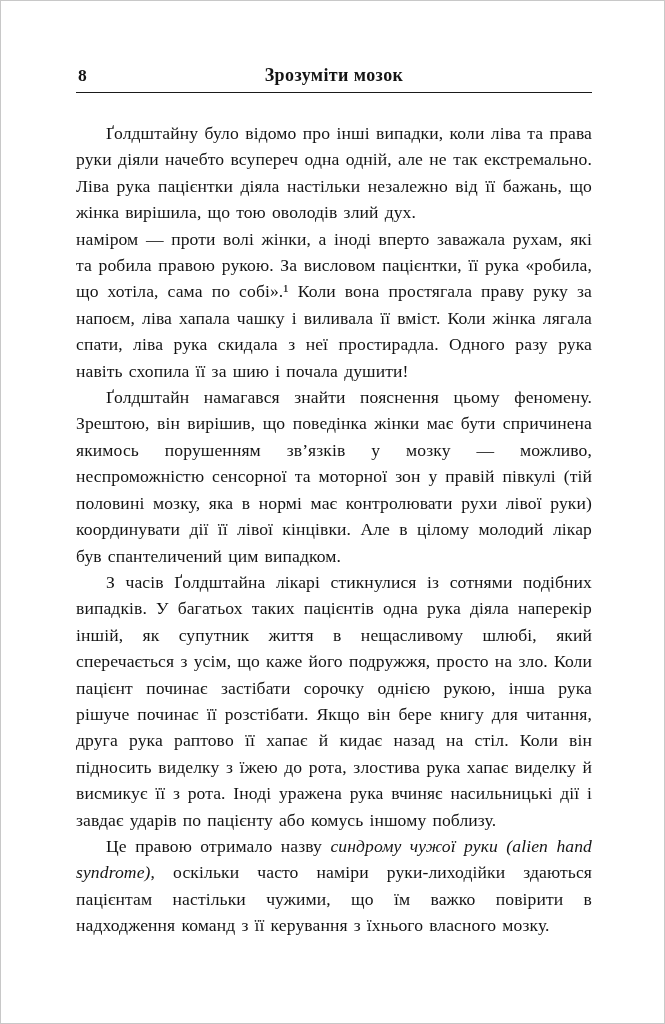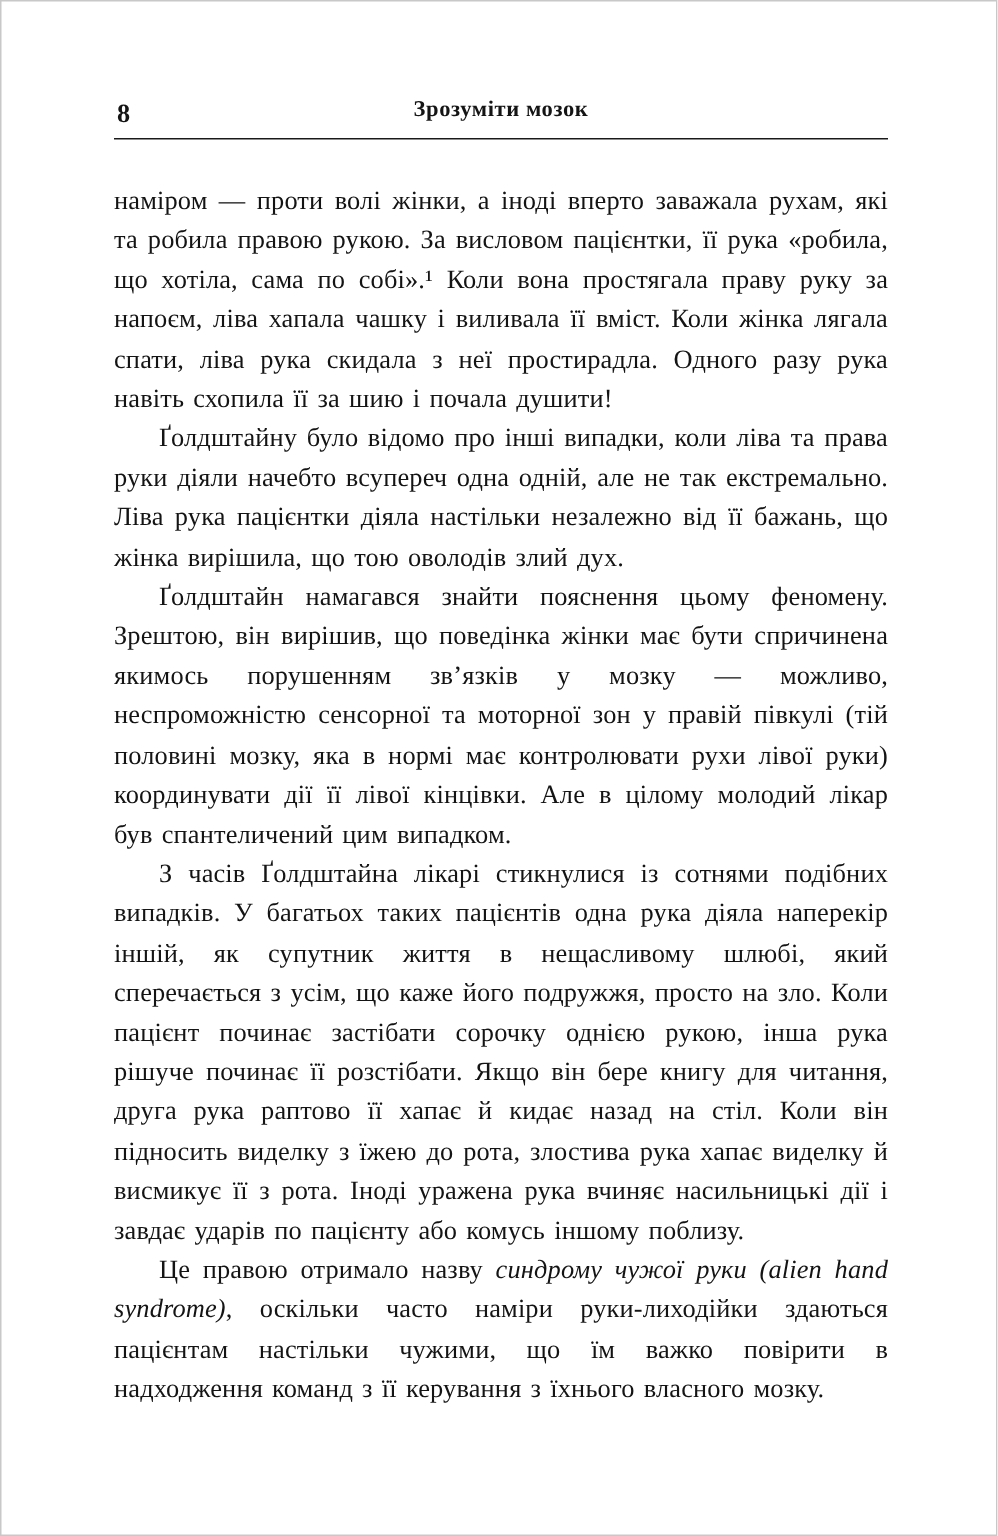--- a/index.html
+++ b/index.html
@@ -27,21 +27,21 @@
     position: absolute;
     left: 2px;
     top: 0;
     font-weight: bold;
     font-size: 17.5px;
   }
   .running-title {
     display: block;
     text-align: center;
     font-weight: bold;
-    font-size: 15px;
+    font-size: 18px;
     letter-spacing: 0.4px;
   }
   .rule {
     border: none;
     border-top: 1.6px solid #1a1a1a;
     margin-top: 3px;
   }
   .body-text {
     margin-top: 27px;
   }
@@ -62,19 +62,19 @@
 </head>
 <body>
 
 <div class="page">
   <header class="header">
     <span class="page-number">8</span>
     <span class="running-title">Зрозуміти мозок</span>
   </header>
   <hr class="rule">
   <main class="body-text">
+      <p class="para indent"><span>Ґолдштайну було відомо про інші випадки, коли ліва та права руки діяли начебто всупереч одна одній, але не так екстремально. Ліва рука пацієнтки діяла настільки незалежно від її бажань, що жінка вирішила, що тою оволодів злий дух.</span></p>
       <p class="para"><span>наміром — проти волі жінки, а іноді вперто заважала рухам, які та робила правою рукою. За висловом пацієнтки, її рука «робила, що хотіла, сама по собі».¹ Коли вона простягала праву руку за напоєм, ліва хапала чашку і виливала її вміст. Коли жінка лягала спати, ліва рука скидала з неї простирадла. Одного разу рука навіть схопила її за шию і почала душити!</span></p>
-      <p class="para indent"><span>Ґолдштайну було відомо про інші випадки, коли ліва та права руки діяли начебто всупереч одна одній, але не так екстремально. Ліва рука пацієнтки діяла настільки незалежно від її бажань, що жінка вирішила, що тою оволодів злий дух.</span></p>
       <p class="para indent"><span>Ґолдштайн намагався знайти пояснення цьому феномену. Зрештою, він вирішив, що поведінка жінки має бути спричинена якимось порушенням зв’язків у мозку — можливо, неспроможністю сенсорної та моторної зон у правій півкулі (тій половині мозку, яка в нормі має контролювати рухи лівої руки) координувати дії її лівої кінцівки. Але в цілому молодий лікар був спантеличений цим випадком.</span></p>
       <p class="para indent"><span>З часів Ґолдштайна лікарі стикнулися із сотнями подібних випадків. У багатьох таких пацієнтів одна рука діяла наперекір іншій, як супутник життя в нещасливому шлюбі, який сперечається з усім, що каже його подружжя, просто на зло. Коли пацієнт починає застібати сорочку однією рукою, інша рука рішуче починає її розстібати. Якщо він бере книгу для читання, друга рука раптово її хапає й кидає назад на стіл. Коли він підносить виделку з їжею до рота, злостива рука хапає виделку й висмикує її з рота. Іноді уражена рука вчиняє насильницькі дії і завдає ударів по пацієнту або комусь іншому поблизу.</span></p>
       <p class="para indent"><span>Це правою отримало назву </span><span class="italic">синдрому чужої руки (alien hand syndrome)</span><span>, оскільки часто наміри руки-лиходійки здаються пацієнтам настільки чужими, що їм важко повірити в надходження команд з її керування з їхнього власного мозку.</span></p>
     </main>
 </div>
 
 </body></html>

